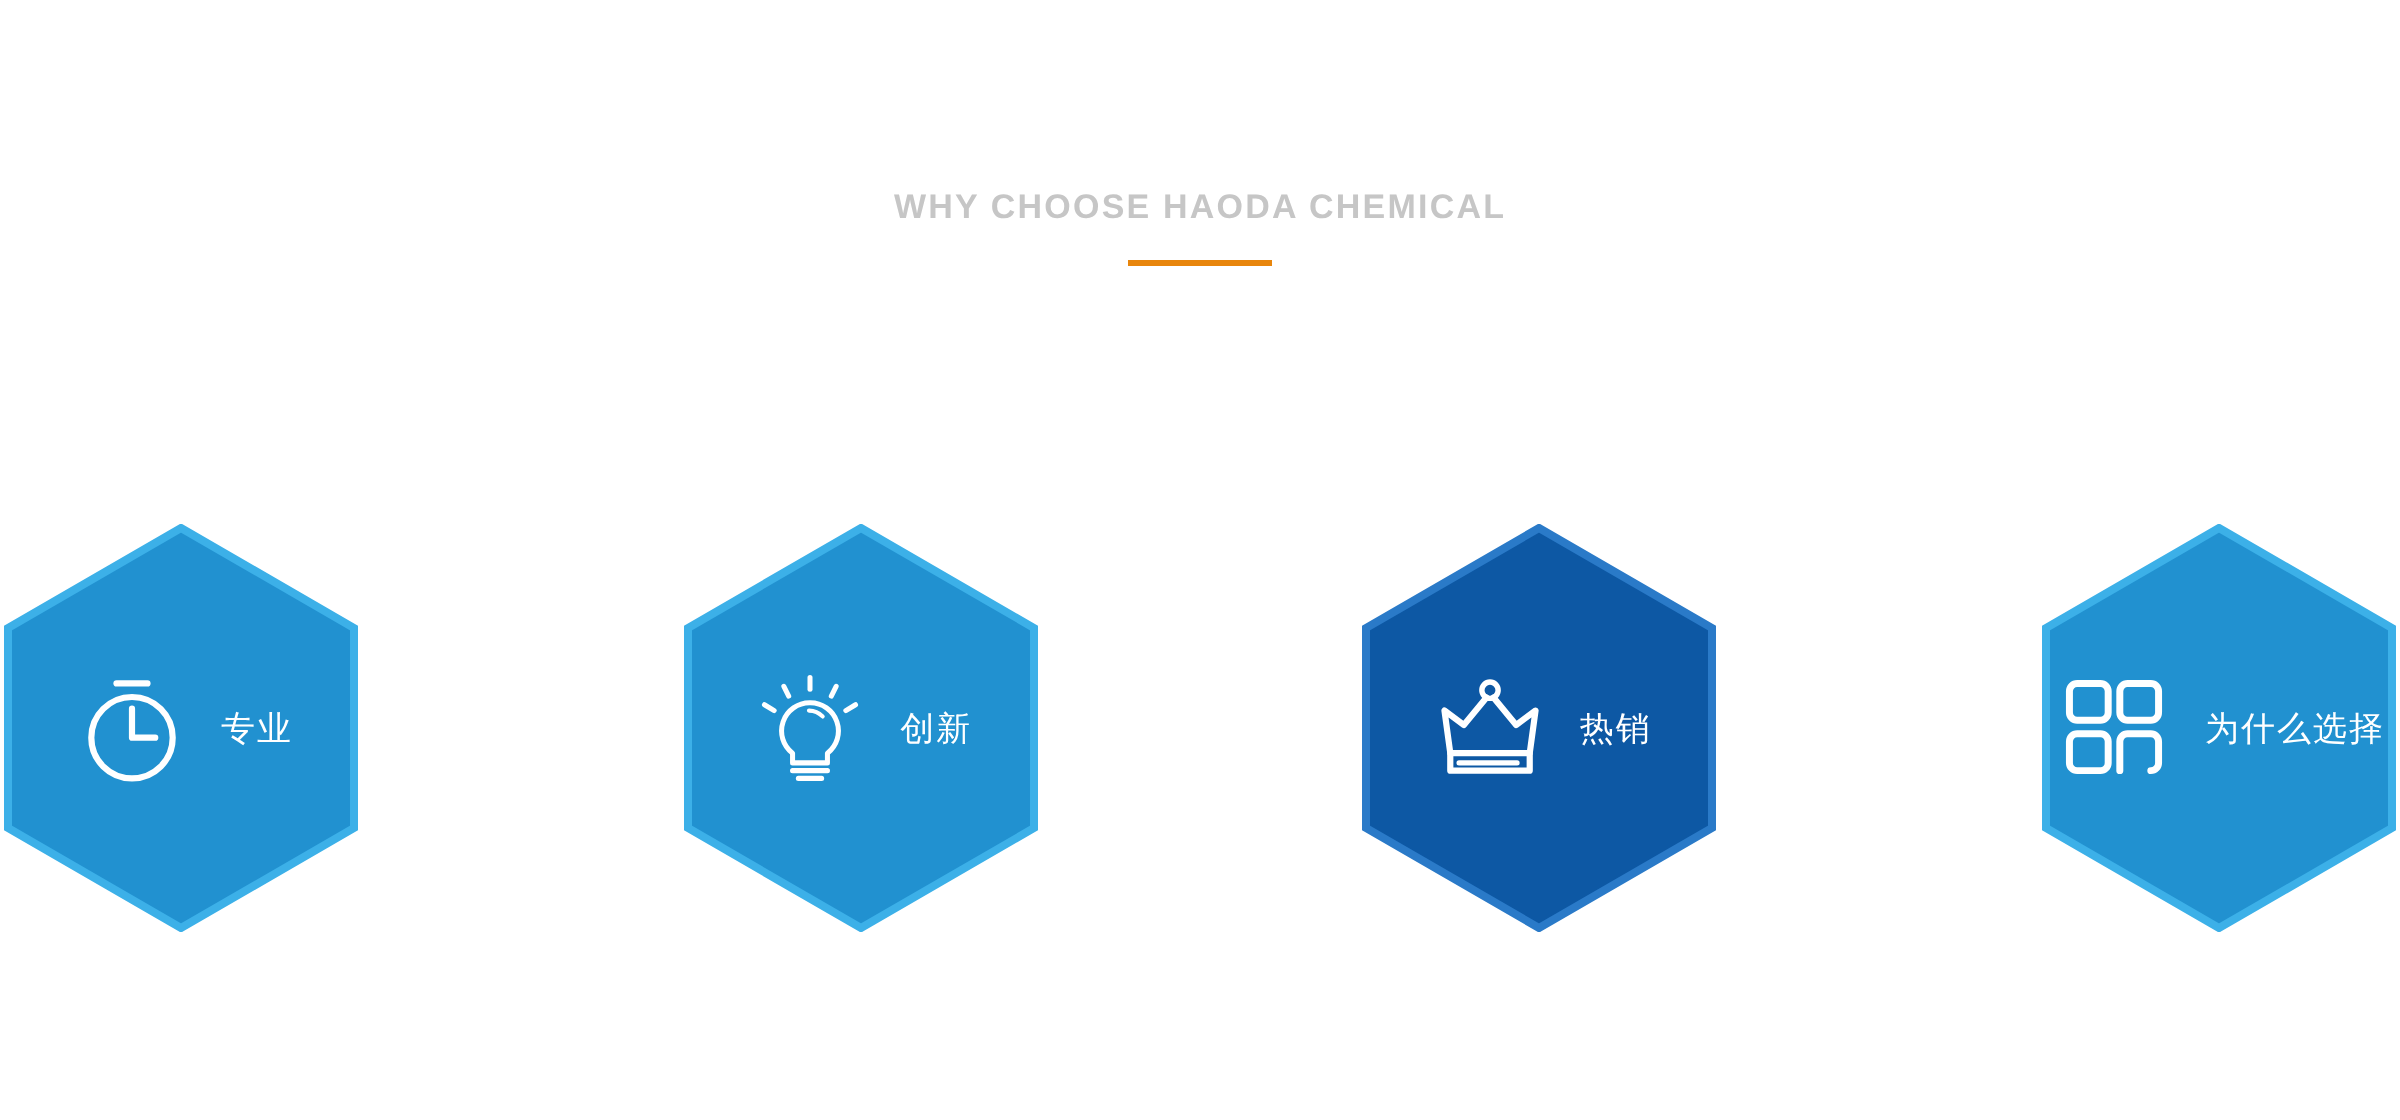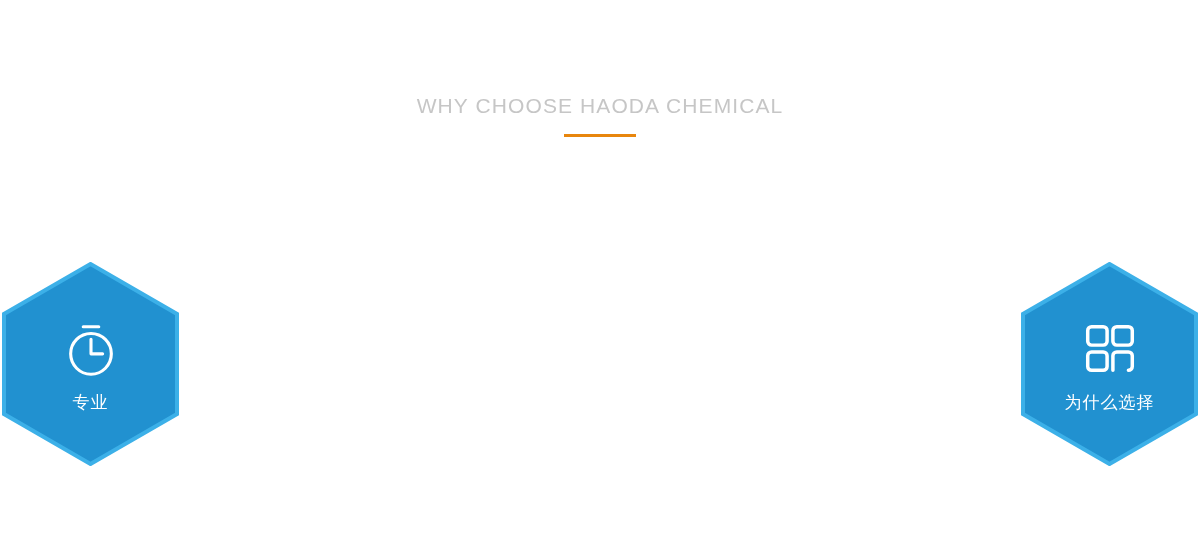--- a/index.html
+++ b/index.html
@@ -33,24 +33,24 @@
     white-space: nowrap;
   }
   .headline .accent {
     color: #1878c8;
   }
   .headline .qmark {
     color: #3b3b3b;
   }
   .subheadline {
     margin: 12px 0 0 0;
-    font-size: 21px;
+    font-size: 17px;
     letter-spacing: 1.1px;
     color: #c6c6c6;
-    font-weight: normal;
+    font-weight: bold;
     white-space: nowrap;
   }
   .divider-wrap {
     margin-top: 16px;
     display: flex;
     justify-content: center;
   }
   .divider {
     width: 72px;
     height: 3px;
@@ -79,21 +79,21 @@
     position: absolute;
     inset: 0;
     width: 177px;
     height: 204px;
     display: block;
   }
   .hex-content {
     position: absolute;
     inset: 0;
     display: flex;
-    flex-direction: column;
+    flex-direction: row;
     align-items: center;
     justify-content: center;
     gap: 14px;
     pointer-events: none;
   }
   .hex-icon {
     width: 62px;
     height: 62px;
     display: block;
   }
@@ -128,21 +128,58 @@
           <line x1="24" y1="9" x2="40" y2="9"></line>
           <circle cx="32" cy="37" r="21"></circle>
           <path d="M32 22 L32 37 L44 37"></path>
         </svg>
       </span>
       <span class="hex-label">专业</span>
     </div>
   </div>
 
 
+  <div class="hex-cell">
+    <svg class="hex-svg" viewBox="0 0 177 204">
+      <polygon points="88.5,2 175,52 175,152 88.5,202 2,152 2,52" stroke-width="4" fill="#2191d0" stroke="#3cb0e8"></polygon>
+    </svg>
+    <div class="hex-content">
+      <span class="hex-icon">
+        <svg viewBox="0 0 64 64" fill="none" stroke="#ffffff" stroke-width="2.6" stroke-linecap="round" stroke-linejoin="round">
+          <path d="M32 19 A14.5 14.5 0 0 1 41 45 L41 50 L23 50 L23 45 A14.5 14.5 0 0 1 32 19 Z"></path>
+          <line x1="23" y1="54" x2="41" y2="54"></line>
+          <line x1="26" y1="58" x2="38" y2="58"></line>
+          <line x1="32" y1="6" x2="32" y2="12"></line>
+          <line x1="18.5" y1="10.5" x2="21" y2="15.5"></line>
+          <line x1="45.5" y1="10.5" x2="43" y2="15.5"></line>
+          <line x1="8.5" y1="20" x2="13.5" y2="23"></line>
+          <line x1="55.5" y1="20" x2="50.5" y2="23"></line>
+          <path d="M38.5 26 A10 10 0 0 0 31.5 23" stroke-width="2.2"></path>
+        </svg>
+      </span>
+      <span class="hex-label">创新</span>
+    </div>
+  </div>
 
+  <div class="hex-cell">
+    <svg class="hex-svg" viewBox="0 0 177 204">
+      <polygon points="88.5,2 175,52 175,152 88.5,202 2,152 2,52" stroke-width="4" fill="#0d58a4" stroke="#2a7ac8"></polygon>
+    </svg>
+    <div class="hex-content">
+      <span class="hex-icon">
+        <svg viewBox="0 0 64 64" fill="none" stroke="#ffffff" stroke-width="3.2" stroke-linecap="round" stroke-linejoin="round">
+          <circle cx="32" cy="12.5" r="4.2" stroke-width="2.8"></circle>
+          <path d="M30.2 16.3 L18.5 30.5 L8.5 23 L11.5 45 L52.5 45 L55.5 23 L45.5 30.5 L33.8 16.3"></path>
+          <path d="M11.5 45 L11.5 54 L52.5 54 L52.5 45"></path>
+          <line x1="16" y1="50" x2="46" y2="50" stroke-width="2.6"></line>
+        </svg>
+      </span>
+      <span class="hex-label">热销</span>
+    </div>
+  </div>
 
   <div class="hex-cell">
     <svg class="hex-svg" viewBox="0 0 177 204">
       <polygon points="88.5,2 175,52 175,152 88.5,202 2,152 2,52" stroke-width="4" fill="#2191d0" stroke="#3cb0e8"></polygon>
     </svg>
     <div class="hex-content">
       <span class="hex-icon">
         <svg viewBox="0 0 64 64" fill="none" stroke="#ffffff" stroke-width="3.6" stroke-linecap="round" stroke-linejoin="round">
           <rect x="9" y="9" width="20" height="19" rx="4"></rect>
           <rect x="35" y="9" width="20" height="19" rx="4"></rect>

